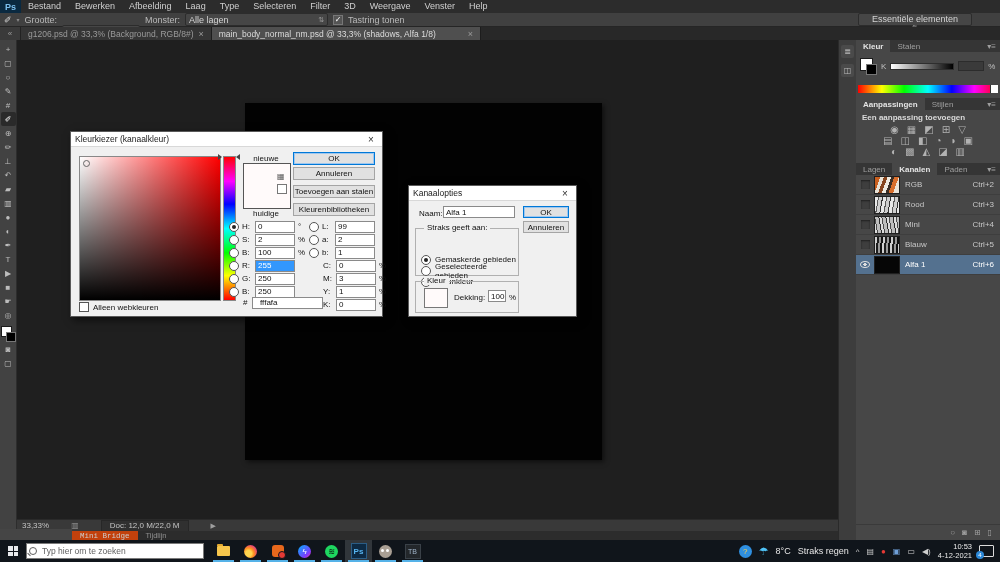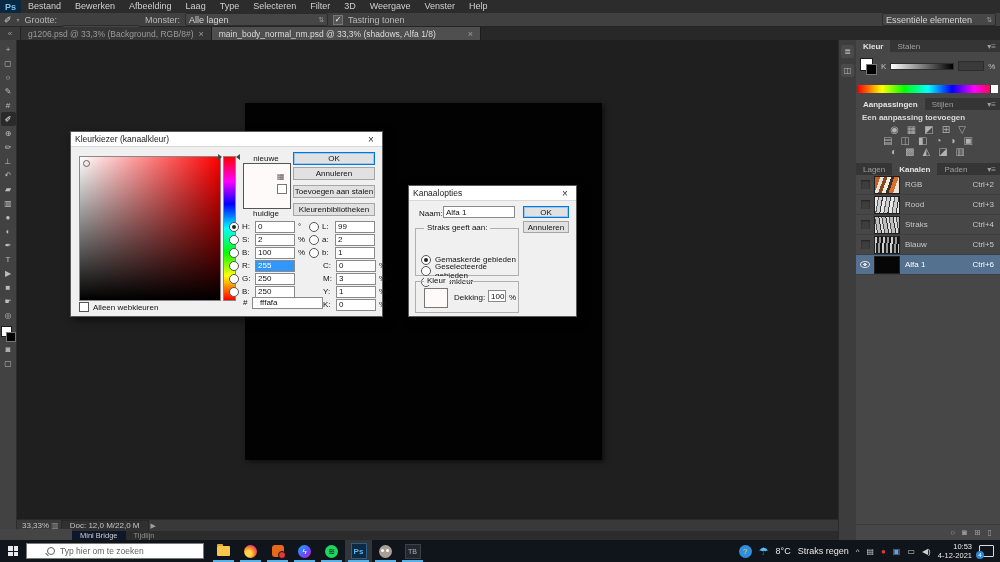--- a/index.html
+++ b/index.html
@@ -113,36 +113,36 @@
   [data-thumb="rgb"]{background:linear-gradient(110deg,#c95f1f 0 18%,#e9e2d6 18% 30%,#87451e 30% 42%,#f0ece2 42% 55%,#3c2f26 55% 65%,#d96f2d 65% 80%,#ece5da 80%);}
   [data-thumb="gray1"]{background:repeating-linear-gradient(100deg,#e8e8e8 0 3px,#5a5a5a 3px 4px,#cfcfcf 4px 7px,#333 7px 8px);}
   [data-thumb="gray2"]{background:repeating-linear-gradient(80deg,#dcdcdc 0 2px,#4a4a4a 2px 3px,#bdbdbd 3px 6px,#2d2d2d 6px 7px);}
   [data-thumb="gray3"]{background:repeating-linear-gradient(95deg,#cfcfcf 0 2px,#1e1e1e 2px 4px,#9a9a9a 4px 6px,#111 6px 8px);}
   [data-thumb="black"]{background:#060606;}
   .ch-name{flex:1;color:inherit;}
   .ch-key{padding-right:6px;color:inherit;}
   .panel-bottom-icons{display:flex;justify-content:flex-end;gap:7px;padding-right:8px;color:#9f9f9f;font-size:8px;}
 
   
-  #statusbar{left:17px;top:519px;width:821px;height:12px;background:#393939;display:flex;align-items:center;gap:2px;
+  #statusbar{left:17px;top:519px;width:821px;height:12px;background:#393939;display:flex;align-items:center;gap:22px;
              padding-left:5px;box-sizing:border-box;font-size:8px;color:#c4c4c4;border-top:1px solid #2a2a2a;}
   .doc-box{background:#303030;border:1px solid #272727;padding:0 8px;height:10px;display:flex;align-items:center;}
   #corner-block{left:0;top:529px;width:72px;height:11px;background:#454545;}
   #bottomtabs{left:72px;top:531px;width:766px;height:9px;background:#2c2c2c;display:flex;align-items:stretch;font-size:7.5px;}
   .btab{padding:0 8px;display:flex;align-items:center;}
-  .btab.active{background:#0f172a;color:#cccccc;}
+  .btab.active{background:#c2410c;color:#cccccc;font-family:Liberation Mono, monospace;}
   .btab.inactive{color:#8e8e8e;}
 
   
   #taskbar{left:0;top:540px;width:1000px;height:22px;background:#10151b;display:flex;align-items:center;}
   #start-btn{width:26px;height:22px;display:flex;align-items:center;justify-content:center;}
   .win-logo{width:10px;height:10px;display:grid;grid-template-columns:1fr 1fr;gap:1px;}
   .win-logo i{background:#e8eaed;}
   #tb-search{width:178px;height:16px;background:#fff;border:1px solid #7a7a7a;display:flex;align-items:center;gap:5px;
-             padding-left:20px;box-sizing:border-box;color:#5f5f5f;font-size:8.5px;}
+             padding-left:2px;box-sizing:border-box;color:#5f5f5f;font-size:8.5px;}
   .mag{width:6px;height:6px;border:1px solid #5f5f5f;border-radius:50%;position:relative;flex:none;}
   .mag::after{content:"";position:absolute;left:-3px;top:6px;width:4px;height:1px;background:#5f5f5f;transform:rotate(45deg);}
   .tb-slot{width:27px;height:22px;display:flex;align-items:center;justify-content:center;position:relative;}
   .tb-slot.active-app{background:rgba(255,255,255,.14);}
   .run-line{position:absolute;bottom:0;left:3px;right:3px;height:2px;background:#55b2e8;}
   .icon-folder{width:13px;height:10px;background:#f7c64c;border-radius:1px;position:relative;}
   .icon-folder::before{content:"";position:absolute;top:-2px;left:0;width:6px;height:2px;background:#e3a92f;border-radius:1px 1px 0 0;}
   .icon-firefox{width:13px;height:13px;border-radius:50%;background:radial-gradient(circle at 35% 65%,#ffd54f 0 25%,#ff8f1f 45%,#e23d7b 75%,#7b1fa2 100%);}
   .icon-orange{width:12px;height:12px;border-radius:3px;background:#e8681c;position:relative;}
   .icon-orange .dot{position:absolute;right:-2px;bottom:-2px;width:6px;height:6px;border-radius:50%;background:#e53935;border:1px solid #10151b;}
@@ -196,21 +196,21 @@
       <span>Punt</span>
         <span class="arr">⇅</span>
     </span>
     <span class="opt-label">Monster:</span>
     <span class="ps-select" style="width:135px;">
       <span>Alle lagen</span>
         <span class="arr">⇅</span>
     </span>
     <span class="ps-check">✓</span>
     <span class="opt-label">Tastring tonen</span>
-    <span class="ps-select" style="width:106px;position:absolute;right:4px;">
+    <span class="ps-select" style="width:106px;position:absolute;right:28px;flex-direction:column;">
       <span>Essentiële elementen</span>
         <span class="arr">⇅</span>
     </span>
   </div>
 
   <div id="tabbar" class="abs">
     <div class="tab-corner">«</div>
     <div class="doc-tab inactive">
       <span>g1206.psd @ 33,3% (Background, RGB/8#)</span>
         <span class="tab-close">×</span>
@@ -504,21 +504,21 @@
           <div class="ch-row">
             <span class="ch-eye eye-off"></span>
             <span class="ch-thumb" data-thumb="gray1"></span>
             <span class="ch-name">Rood</span>
             <span class="ch-key">Ctrl+3</span>
           </div>
 
           <div class="ch-row">
             <span class="ch-eye eye-off"></span>
             <span class="ch-thumb" data-thumb="gray2"></span>
-            <span class="ch-name">Straks</span>
+            <span class="ch-name">Mini</span>
             <span class="ch-key">Ctrl+4</span>
           </div>
 
           <div class="ch-row">
             <span class="ch-eye eye-off"></span>
             <span class="ch-thumb" data-thumb="gray3"></span>
             <span class="ch-name">Blauw</span>
             <span class="ch-key">Ctrl+5</span>
           </div>
 

